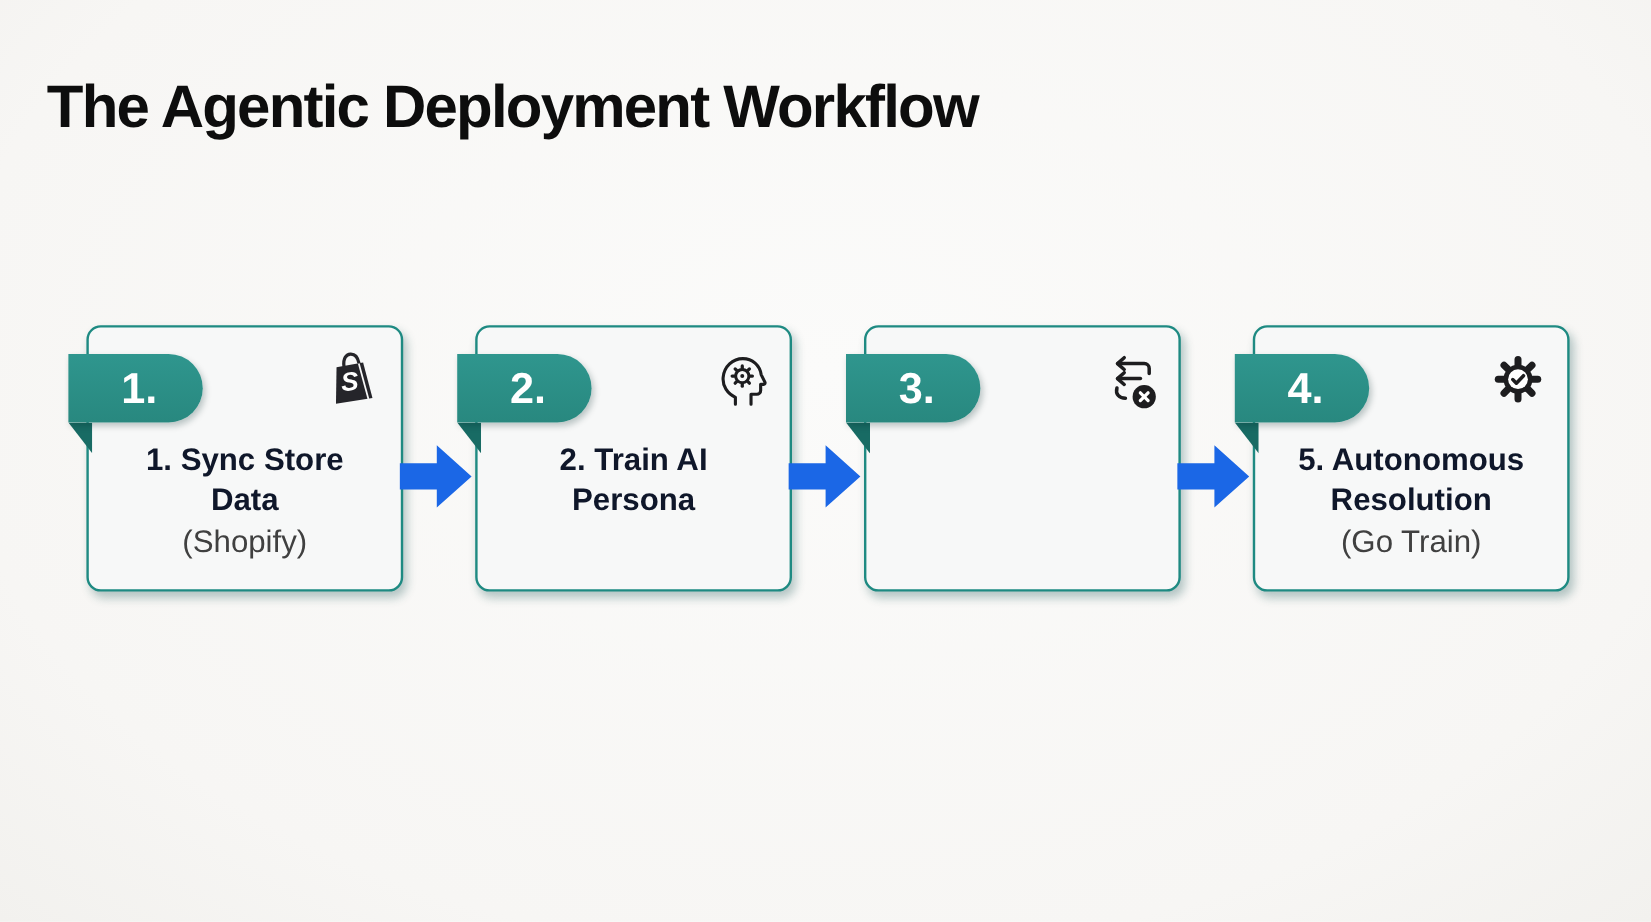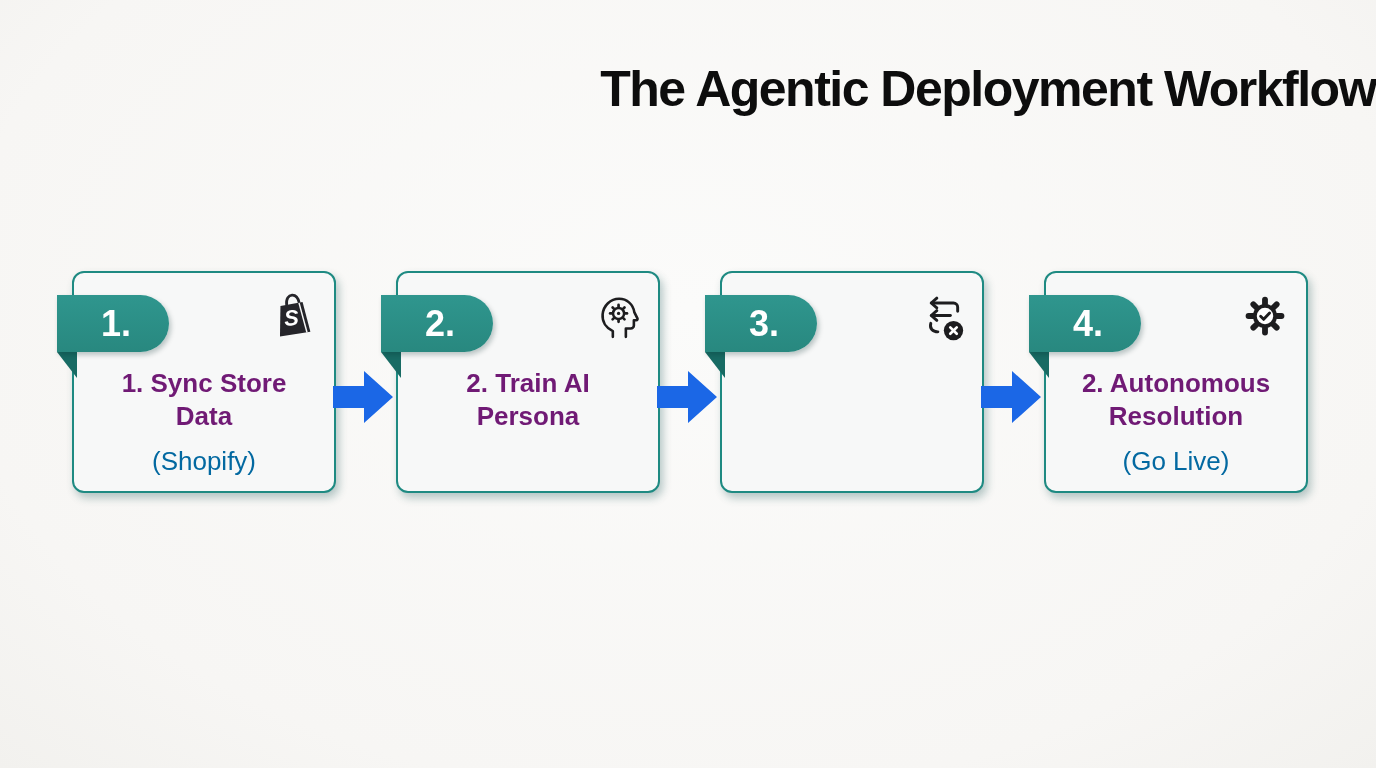--- a/index.html
+++ b/index.html
@@ -7,25 +7,26 @@
     width: 1376px; height: 768px;
     overflow: hidden;
     font-family: "Liberation Sans", "DejaVu Sans", sans-serif;
     background: radial-gradient(ellipse at 50% 40%, #fbfbfa 0%, #f7f6f4 75%, #f2f1ee 100%);
   }
   .stage { position: relative; width: 1376px; height: 768px; }
 
   .main-title {
     position: absolute;
     top: 60px; left: 0; width: 100%;
-    text-align: right;
+    text-align: left;
     font-size: 50px;
     font-weight: bold;
     letter-spacing: -1.5px;
     color: #0d0d0d;
+    padding-left: 39px;
   }
 
   .flow-row {
     position: absolute;
     left: 72px; top: 271px;
     width: 1236px; height: 222px;
   }
 
   .card {
     position: absolute;
@@ -72,29 +73,29 @@
   .card-text {
     position: absolute;
     left: 0; top: 94px;
     width: 100%;
     text-align: center;
   }
   .card-title {
     font-size: 26px;
     font-weight: bold;
     line-height: 1.28;
-    color: #701a75;
+    color: #0f172a;
     max-width: 196px;
     margin: 0 auto;
   }
   .card-sub {
     font-size: 26px;
     line-height: 1.3;
-    color: #0369a1;
-    margin-top: 11px;
+    color: #404040;
+    margin-top: 1px;
   }
 
   .flow-arrow {
     position: absolute;
     top: 98px;
     width: 62px; height: 56px;
     z-index: 3;
   }
   .arrow-0 { left: 261px; }
   .arrow-1 { left: 585px; }
@@ -206,19 +207,19 @@
             <line x1="32.1" y1="32.1" x2="35.2" y2="35.2"></line>
             <line x1="35.2" y1="12.8" x2="32.1" y2="15.9"></line>
             <line x1="15.9" y1="32.1" x2="12.8" y2="35.2"></line>
           </g>
           <circle cx="24" cy="24" r="11.6" fill="#1d1d1f"></circle>
           <circle cx="24" cy="24" r="7.9" fill="#ffffff"></circle>
           <path d="M19.8 24.3 L22.7 27.2 L28.4 21.2" fill="none" stroke="#1d1d1f" stroke-width="2.8" stroke-linecap="round" stroke-linejoin="round"></path>
         </svg>
       </div>
       <div class="card-text">
-        <div class="card-title">2. Autonomous Resolution</div>
-        <div class="card-sub">(Go Live)</div>
+        <div class="card-title">5. Autonomous Resolution</div>
+        <div class="card-sub">(Go Train)</div>
       </div>
     </div>
 
   </div>
 </div>
 
 </body></html>

